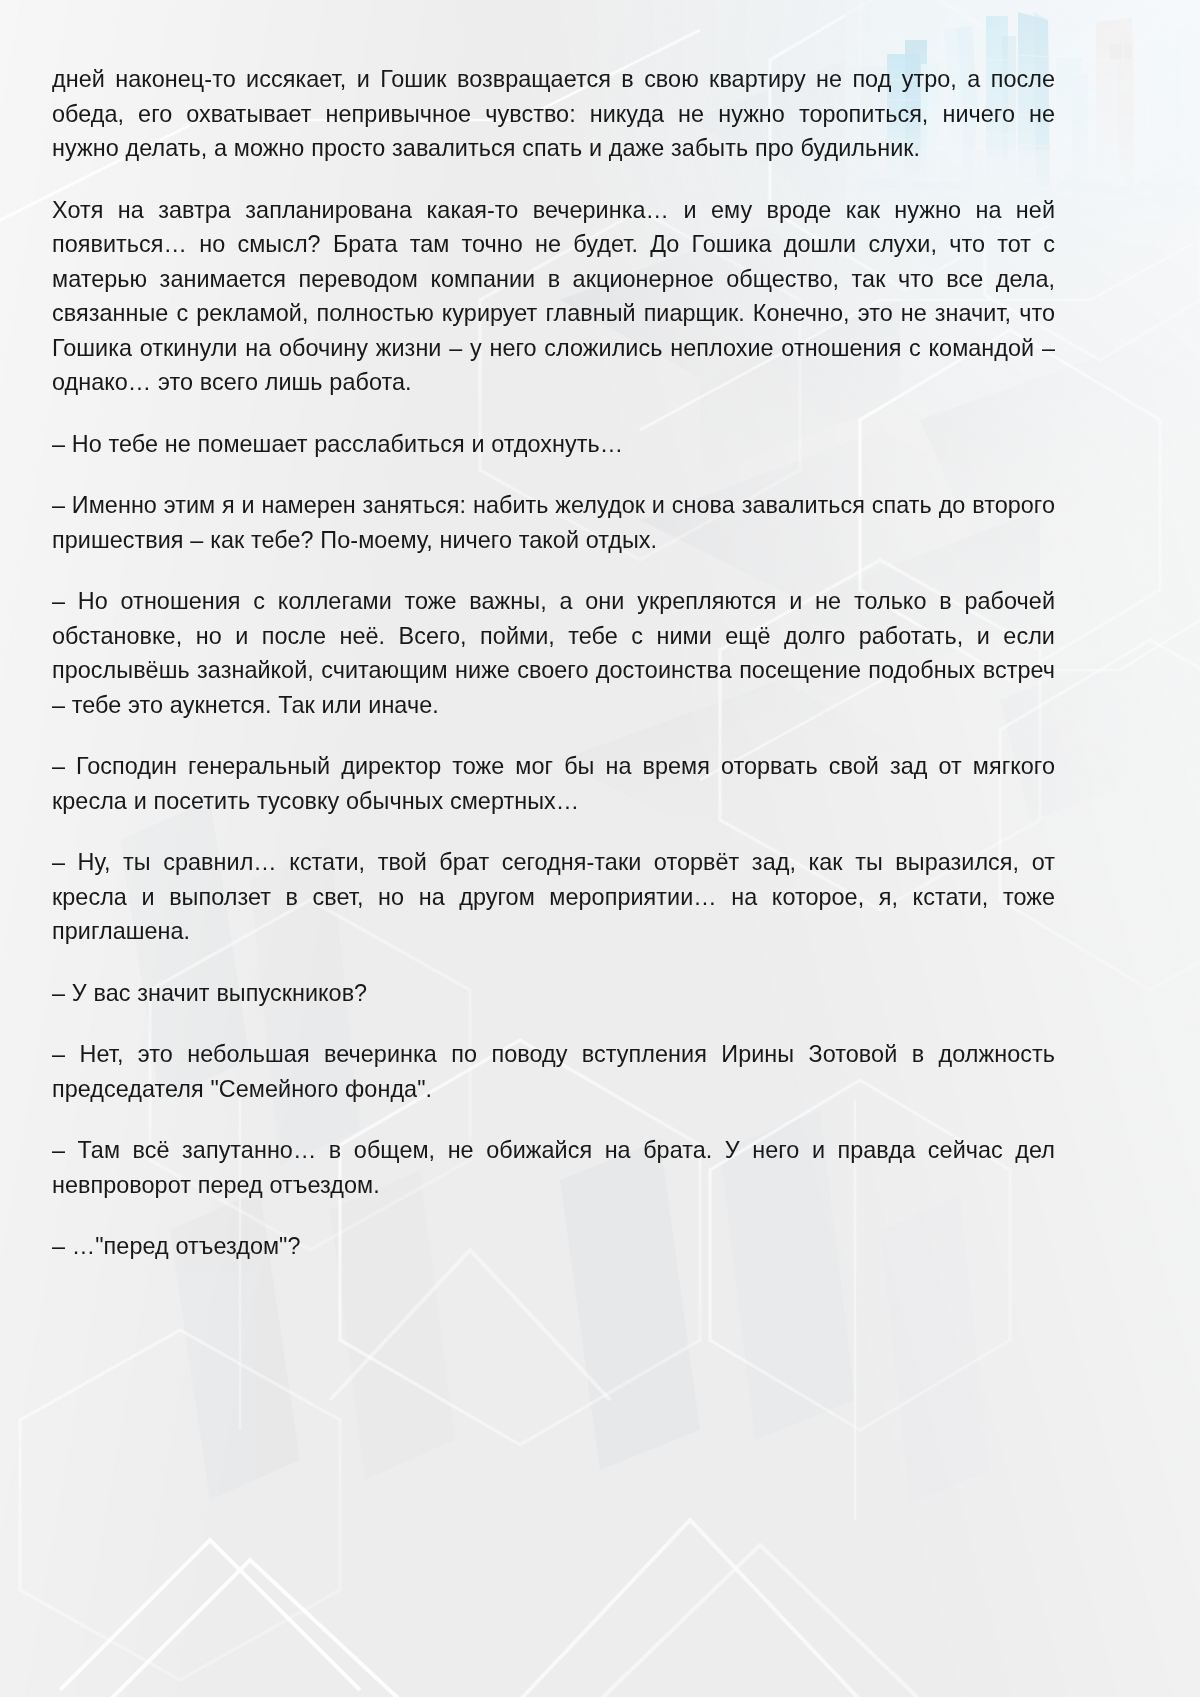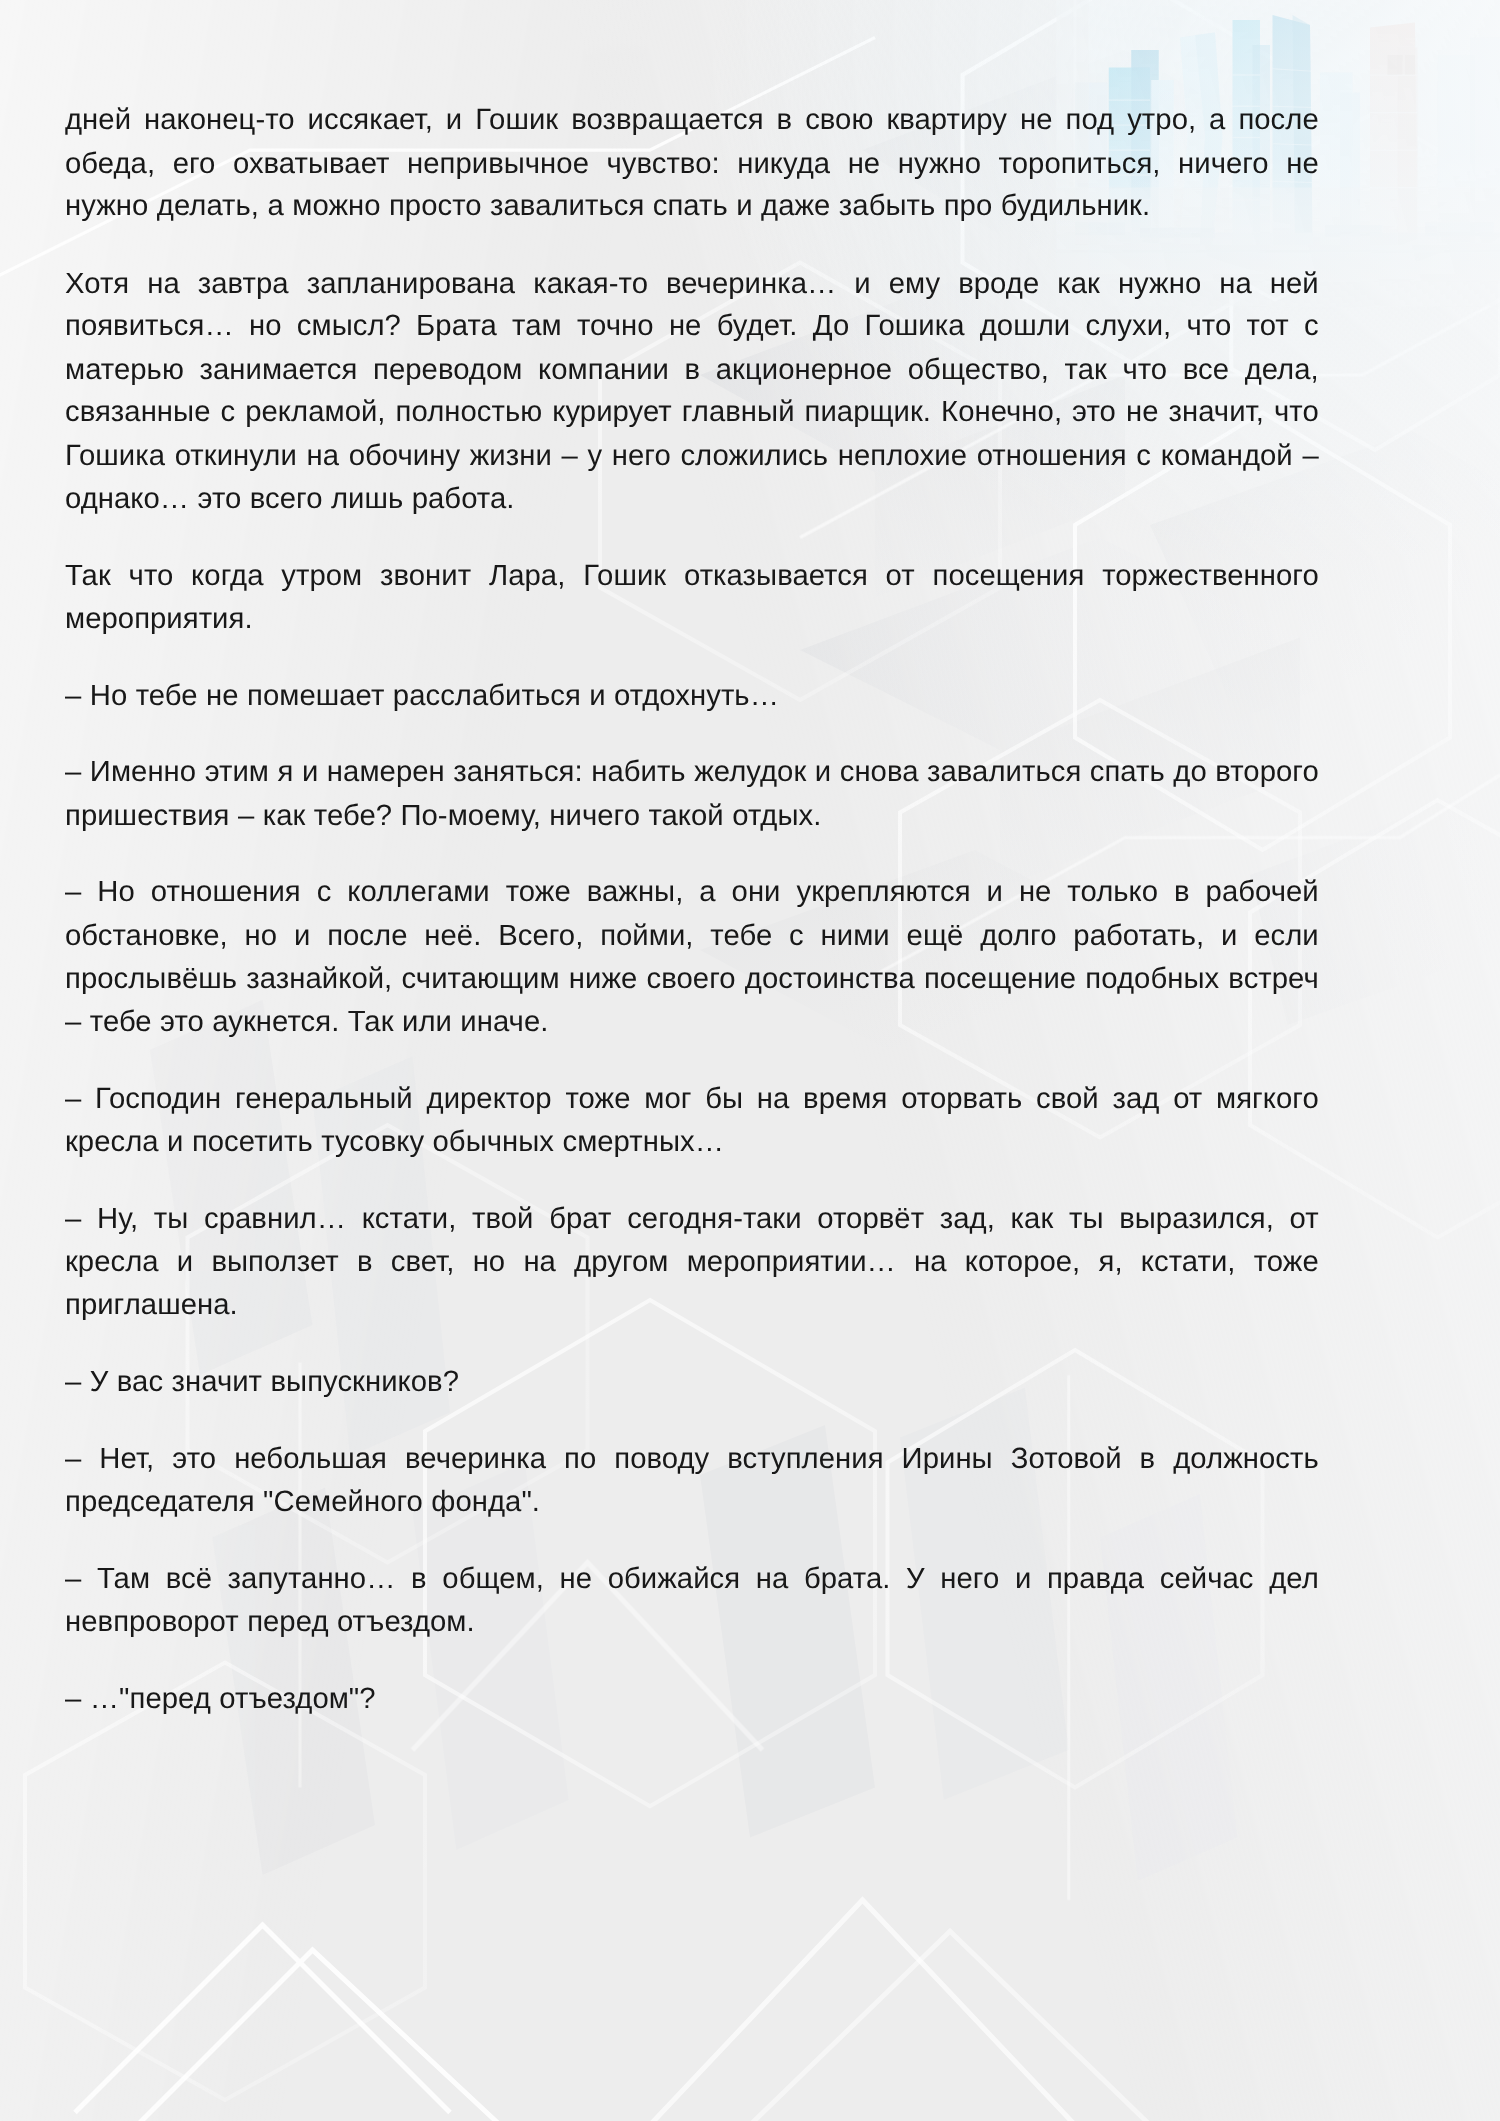--- a/index.html
+++ b/index.html
@@ -41,21 +41,20 @@
       linear-gradient(100deg, rgba(255,255,255,0.55) 0%, rgba(255,255,255,0.0) 35%),
       linear-gradient(255deg, rgba(250,251,252,0.75) 0%, rgba(255,255,255,0.0) 45%),
       radial-gradient(ellipse 700px 520px at 88% 5%, rgba(222,238,246,0.55) 0%, rgba(237,237,237,0) 70%);
   }
 
   
   #page {
     position: absolute;
     inset: 0;
     z-index: 2;
-    margin-top: 16px;
   }
   #text-column {
     position: absolute;
     left: 52px;
     top: 62px;
     width: 1003px;
   }
   .para {
     margin: 0 0 27px 0;
     font-size: 23.4px;
@@ -246,21 +245,20 @@
     <rect x="845" y="150" width="355" height="95" fill="#ededed" opacity="0.45"></rect>
   </svg>
 
   <div id="bg-wash"></div>
 </div>
 
 <div id="page">
   <div id="text-column">
     <p class="para">дней наконец-то иссякает, и Гошик возвращается в свою квартиру не под утро, а после обеда, его охватывает непривычное чувство: никуда не нужно торопиться, ничего не нужно делать, а можно просто завалиться спать и даже забыть про будильник.</p>
     <p class="para">Хотя на завтра запланирована какая-то вечеринка… и ему вроде как нужно на ней появиться… но смысл? Брата там точно не будет. До Гошика дошли слухи, что тот с матерью занимается переводом компании в акционерное общество, так что все дела, связанные с рекламой, полностью курирует главный пиарщик. Конечно, это не значит, что Гошика откинули на обочину жизни – у него сложились неплохие отношения с командой – однако… это всего лишь работа.</p>
-    <p class="para">Так что когда утром звонит Лара, Гошик отказывается от посещения торжественного мероприятия.</p>
     <p class="para dialogue">– Но тебе не помешает расслабиться и отдохнуть…</p>
     <p class="para dialogue">– Именно этим я и намерен заняться: набить желудок и снова завалиться спать до второго пришествия – как тебе? По-моему, ничего такой отдых.</p>
     <p class="para dialogue">– Но отношения с коллегами тоже важны, а они укрепляются и не только в рабочей обстановке, но и после неё. Всего, пойми, тебе с ними ещё долго работать, и если прослывёшь зазнайкой, считающим ниже своего достоинства посещение подобных встреч – тебе это аукнется. Так или иначе.</p>
     <p class="para dialogue">– Господин генеральный директор тоже мог бы на время оторвать свой зад от мягкого кресла и посетить тусовку обычных смертных…</p>
     <p class="para dialogue">– Ну, ты сравнил… кстати, твой брат сегодня-таки оторвёт зад, как ты выразился, от кресла и выползет в свет, но на другом мероприятии… на которое, я, кстати, тоже приглашена.</p>
     <p class="para dialogue">– У вас значит выпускников?</p>
     <p class="para dialogue">– Нет, это небольшая вечеринка по поводу вступления Ирины Зотовой в должность председателя "Семейного фонда".</p>
     <p class="para dialogue">– Там всё запутанно… в общем, не обижайся на брата. У него и правда сейчас дел невпроворот перед отъездом.</p>
     <p class="para dialogue">– …"перед отъездом"?</p>
   </div>

